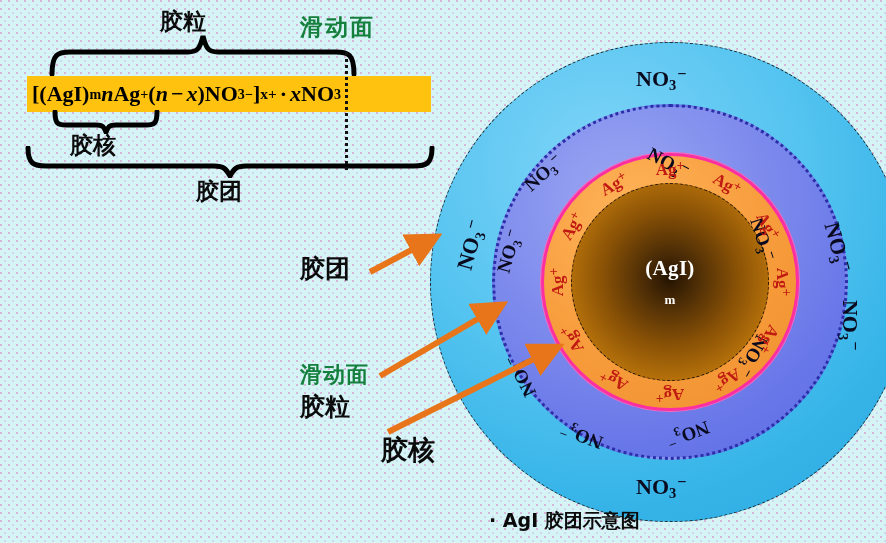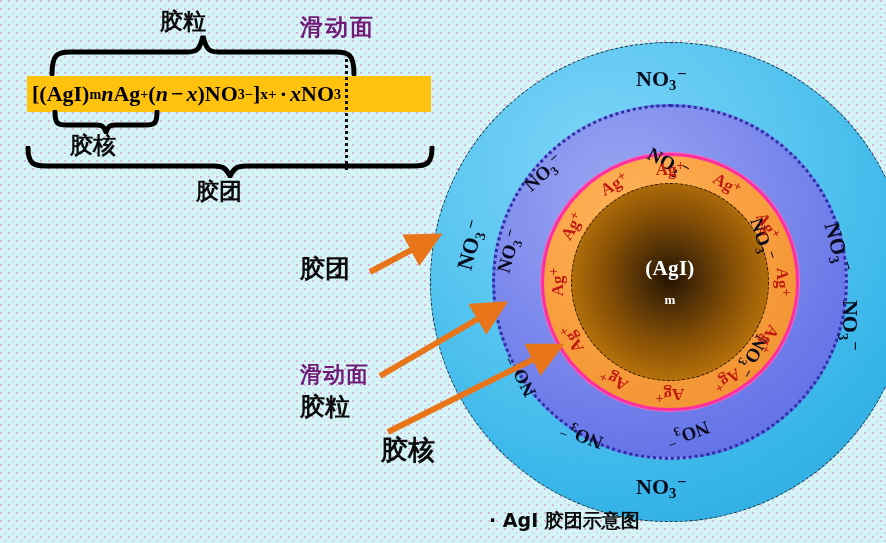--- a/index.html
+++ b/index.html
@@ -91,21 +91,21 @@
 
   
   .brace{position:absolute;z-index:4;}
   .brace svg{display:block;}
 
   
   .cn{
     position:absolute;z-index:6;white-space:nowrap;
     font-family:Liberation Serif, serif;font-weight:bold;color:#0b0b0b;
   }
-  .cn.blue{color:#701a75;}
+  .cn.blue{color:#15803d;}
 
   
   #slip-line{
     position:absolute;left:345px;top:52px;width:0;height:118px;
     border-left:3px dotted #111;z-index:6;
   }
 
   
   #arrows{position:absolute;left:0;top:0;width:886px;height:543px;z-index:6;pointer-events:none;}
 

